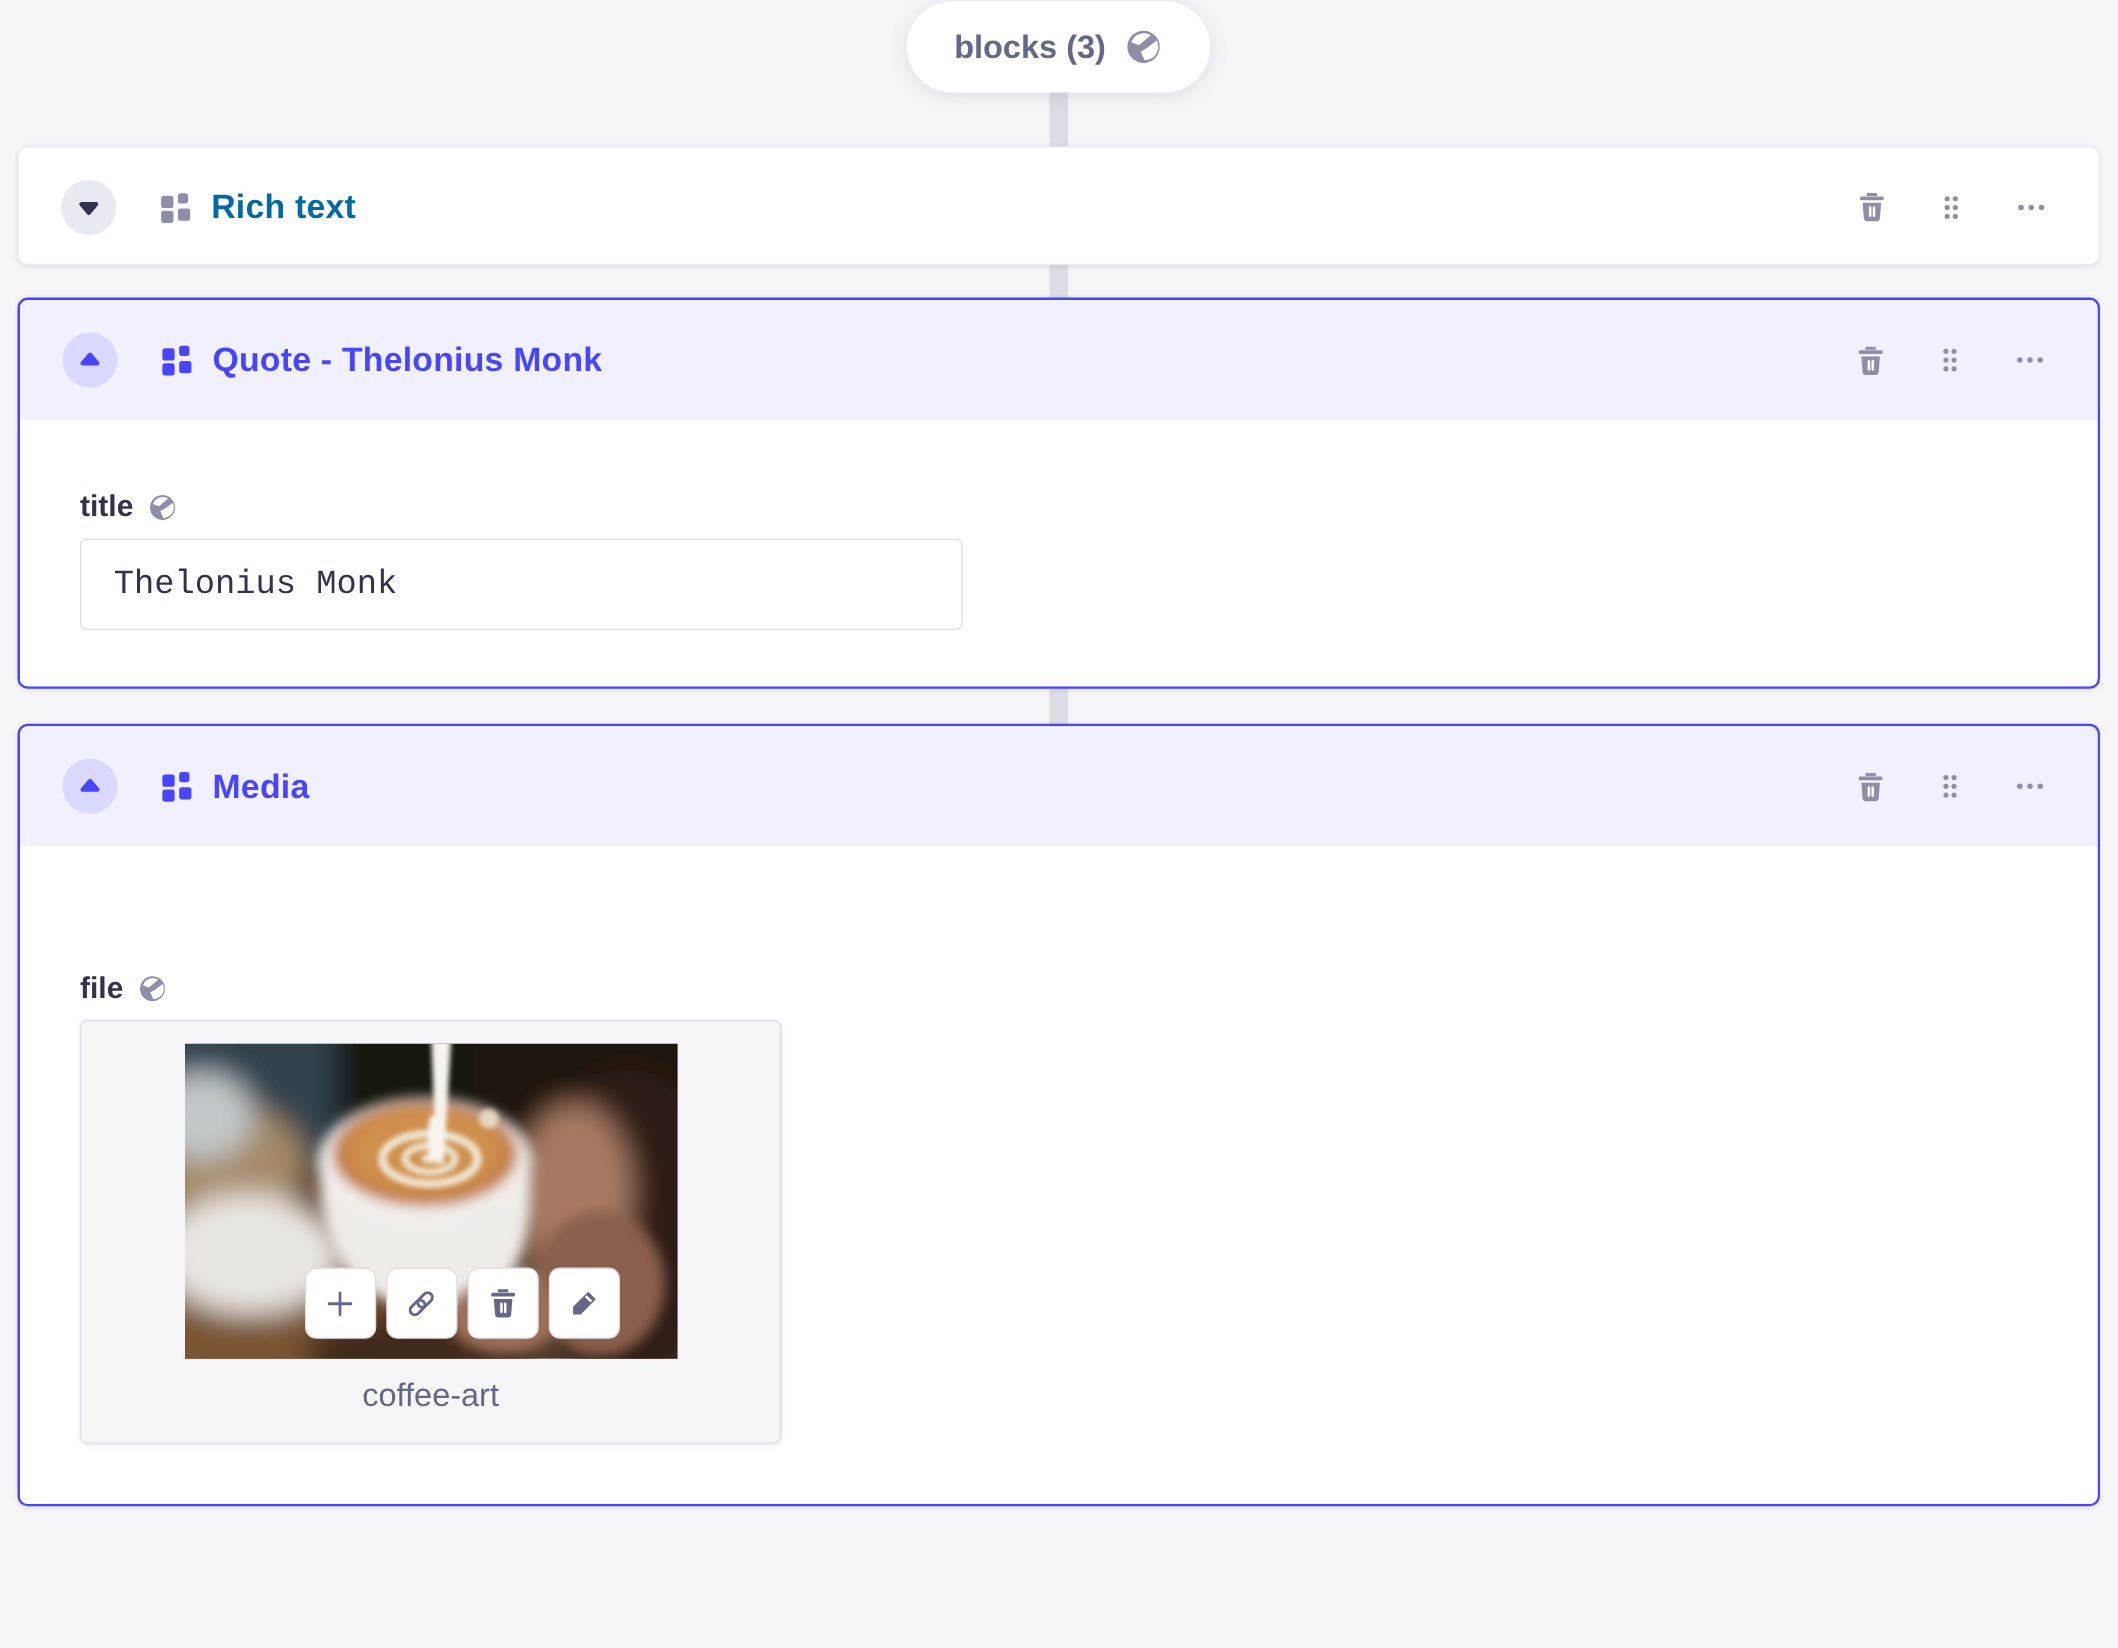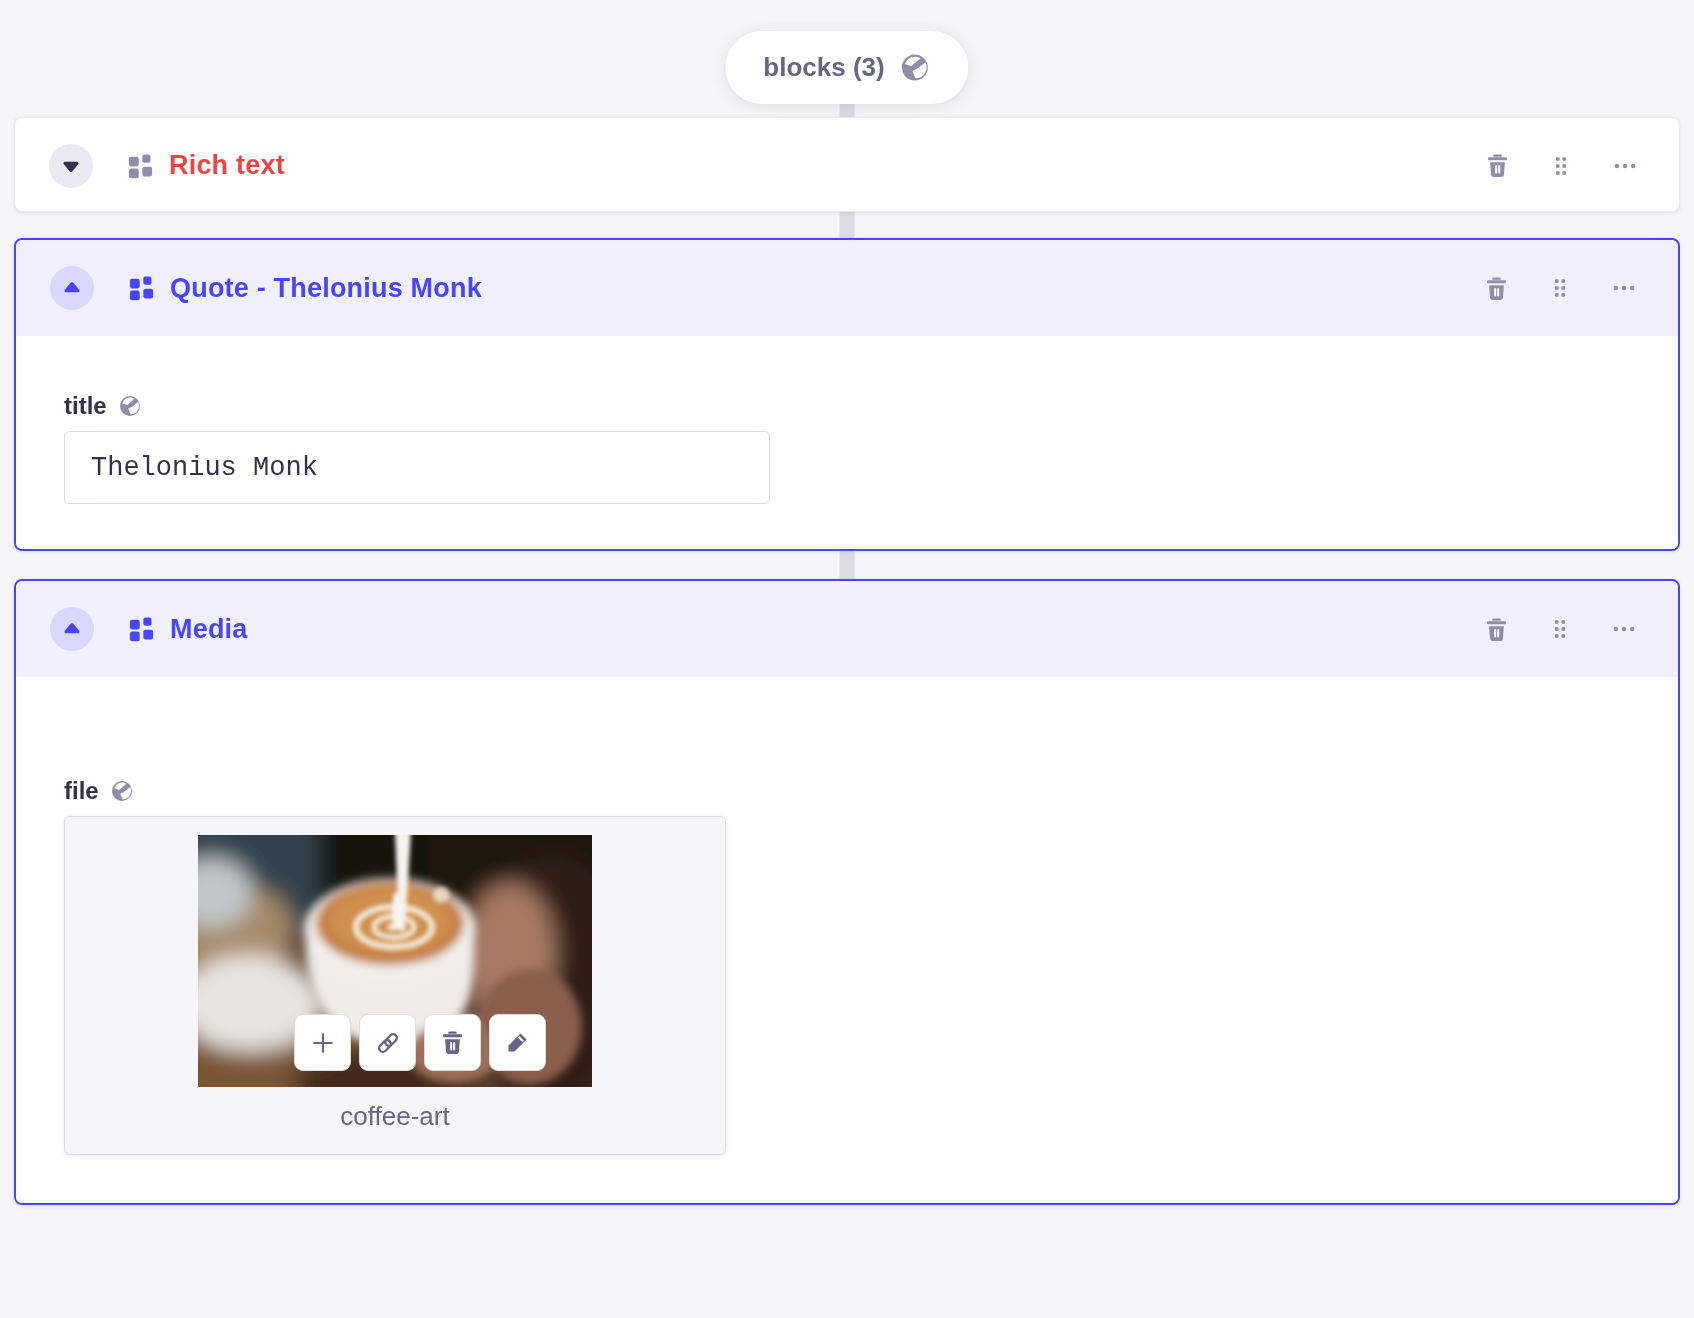--- a/index.html
+++ b/index.html
@@ -20,21 +20,21 @@
     top: 60px;
     width: 15px;
     height: 650px;
     background: #dcdce4;
     z-index: 0;
   }
 
   
   .zone-pill {
     position: absolute;
-    top: 31px;
+    top: 1px;
     left: 50%;
     transform: translateX(-50%);
     height: 73px;
     padding: 0 38px;
     background: #ffffff;
     border-radius: 40px;
     box-shadow: 0 2px 15px rgba(33,33,52,0.12);
     display: flex;
     align-items: center;
     gap: 15px;
@@ -92,21 +92,21 @@
   }
   .selected .toggle-btn { background: #d9d8ff; color: #4945ff; }
 
   .component-icon { margin-left: 33px; color: #8e8ea9; flex: none; }
   .selected .component-icon { color: #4945ff; }
 
   .block-title {
     margin-left: 15px;
     font-size: 27px;
     font-weight: 700;
-    color: #ef4444;
+    color: #0369a1;
     letter-spacing: 0.2px;
   }
   .selected .block-title { color: #4945ff; }
 
   .header-actions {
     margin-left: auto;
     display: flex;
     align-items: center;
     gap: 36px;
   }
@@ -174,21 +174,21 @@
     padding: 22px 26px;
     font-size: 27px;
     color: #32324d;
     line-height: 1.4;
     resize: none;
     font-family: "Liberation Sans", sans-serif;
   }
 
   
   .media-card {
-    width: 662px;
+    width: 561px;
     background: #f6f6f9;
     border: 1px solid #dcdce4;
     border-radius: 6px;
     box-shadow: 0 1px 4px rgba(33,33,52,0.10);
     display: flex;
     flex-direction: column;
     align-items: center;
     padding: 18px 0 22px 0;
   }
   .media-preview { position: relative; width: 394px; height: 252px; }

